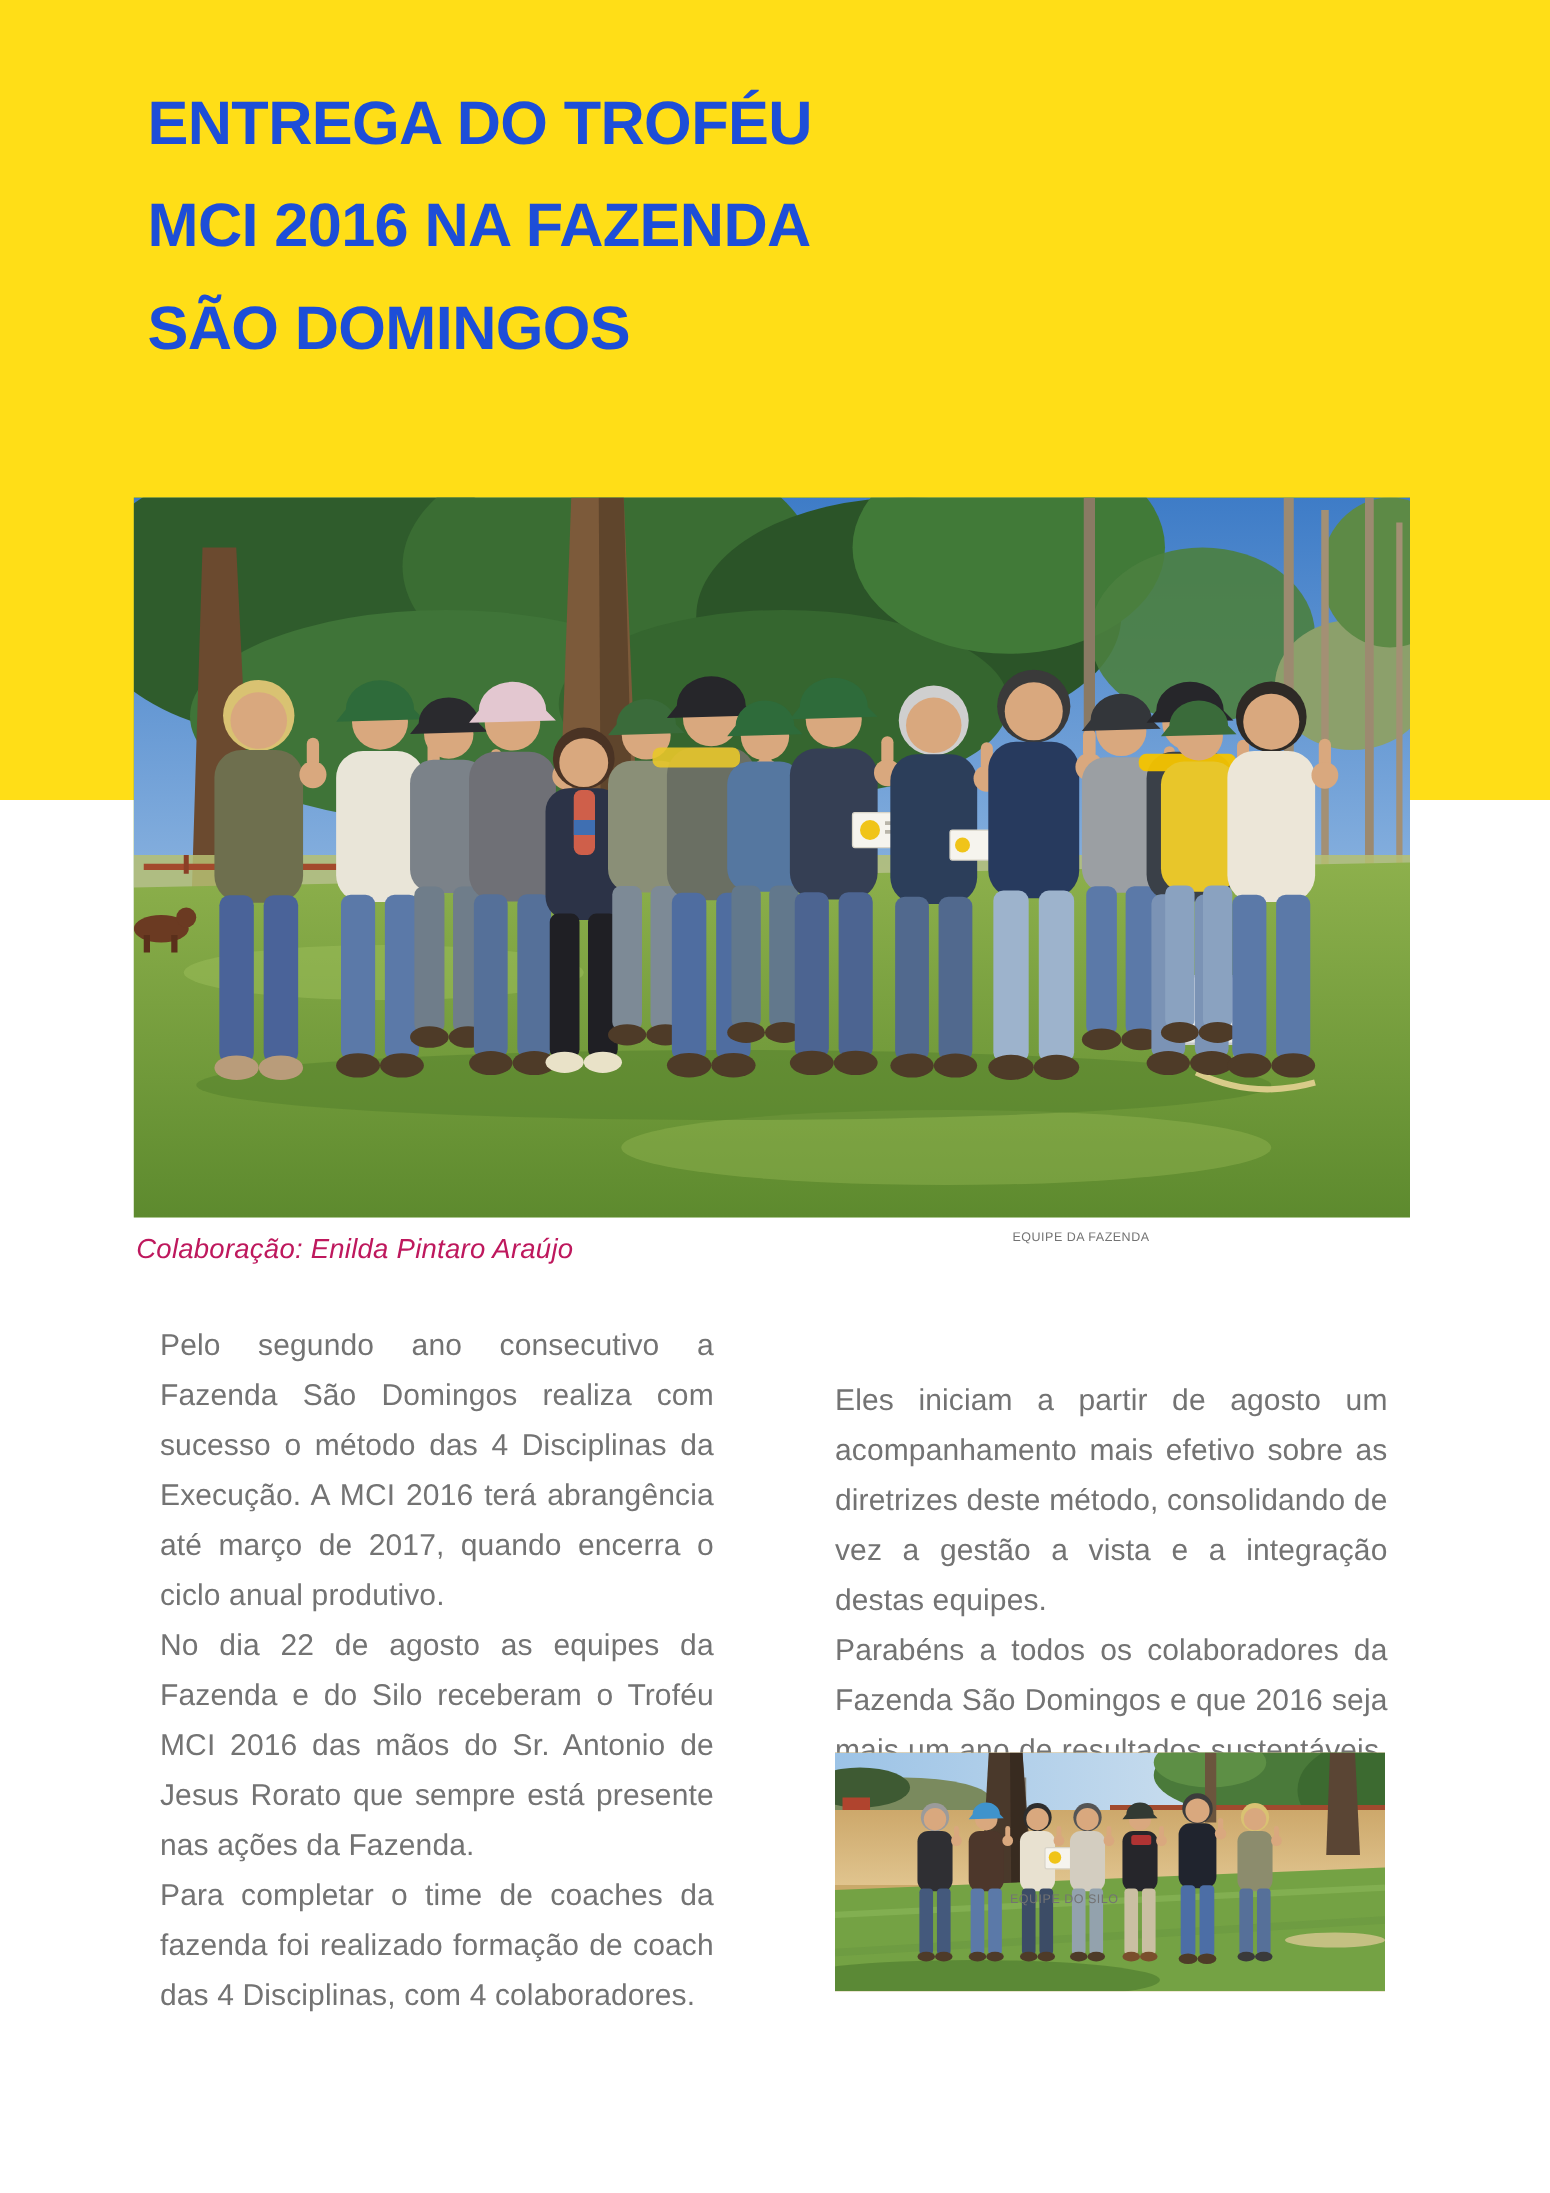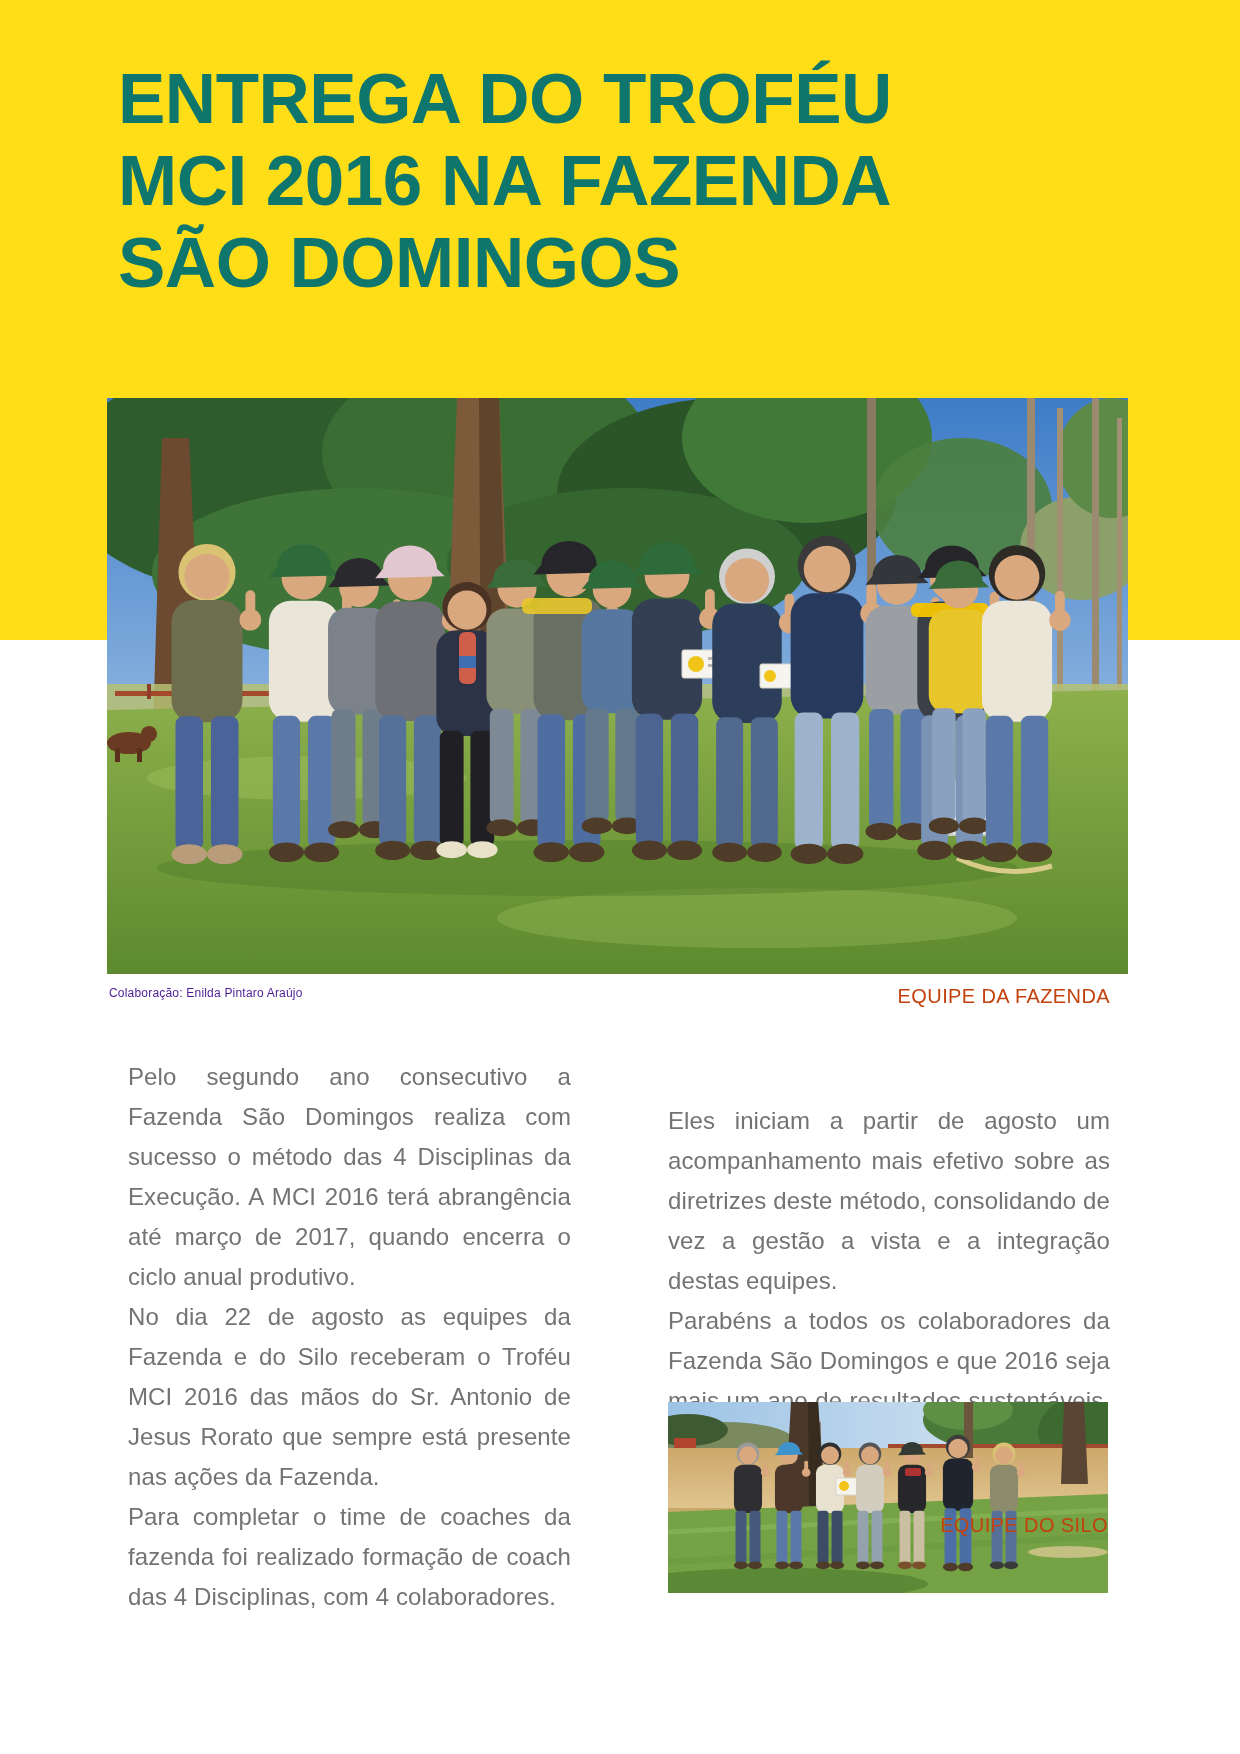--- a/index.html
+++ b/index.html
@@ -7,43 +7,44 @@
     position:relative; width:1240px; height:1754px; margin:0 auto;
     background:#ffffff; overflow:hidden;
     font-family:"Liberation Sans", sans-serif; color:#1a1a1a;
   }
   .masthead{
     position:absolute; left:0; top:0; width:1240px; height:640px;
     background:#FFDE17;
   }
   .masthead h1{
     position:absolute; left:118px; top:58px; margin:0;
-    font-size:71px; line-height:82px; font-weight:bold;
-    letter-spacing:-0.5px; color:#0f766e;
+    font-size:49px; line-height:82px; font-weight:bold;
+    letter-spacing:-0.5px; color:#1d4ed8;
   }
   .masthead h1 span{display:block;}
 
   figure{margin:0; padding:0;}
   .photo-main{
     position:absolute; left:107px; top:398px; width:1021px; height:576px;
     overflow:hidden; background:#6f9c3d;
   }
   .photo-silo{
     position:absolute; left:668px; top:1402px; width:440px; height:191px;
     overflow:hidden; background:#c9a96a;
   }
   .photo-main svg, .photo-silo svg{display:block;}
 
   .credit{
-    position:absolute; left:109px; top:986px; font-size:12px; color:#4c1d95;
+    position:absolute; left:109px; top:986px; font-size:22px; color:#be185d;
     letter-spacing:0.2px;
+    font-style:italic;
   }
   .photo-cap{
-    position:absolute; font-size:20px; color:#c2410c; letter-spacing:0.4px;
-    text-align:right; font-weight:400;
+    position:absolute; font-size:10px; color:#737373; letter-spacing:0.4px;
+    text-align:left; font-weight:400;
   }
   .cap-fazenda{ left:810px; top:985px; width:300px; }
   .cap-silo{ left:808px; top:1514px; width:300px; }
 
   .col{
     position:absolute; top:1057px; font-size:24px; line-height:40px;
     text-align:justify; color:#737373; letter-spacing:0.1px;
   }
   .col p{margin:0; padding:0;}
   .col-left{ left:128px; width:443px; }

